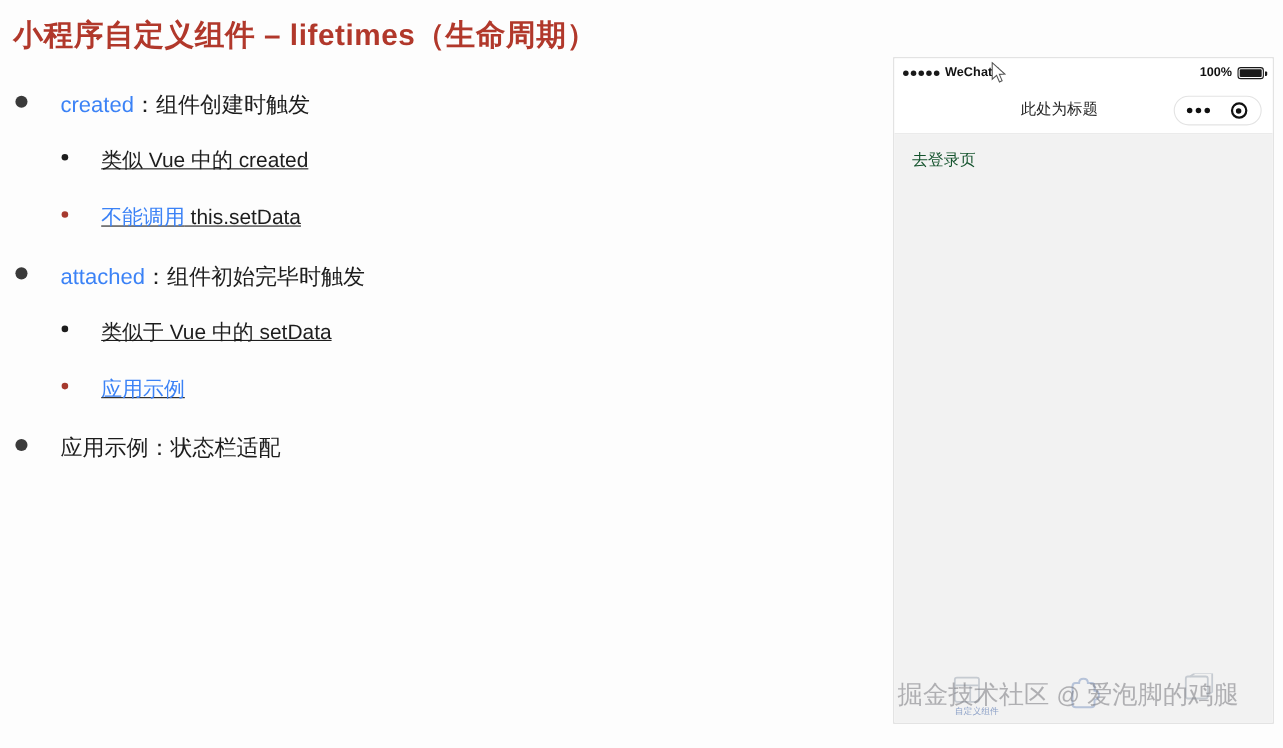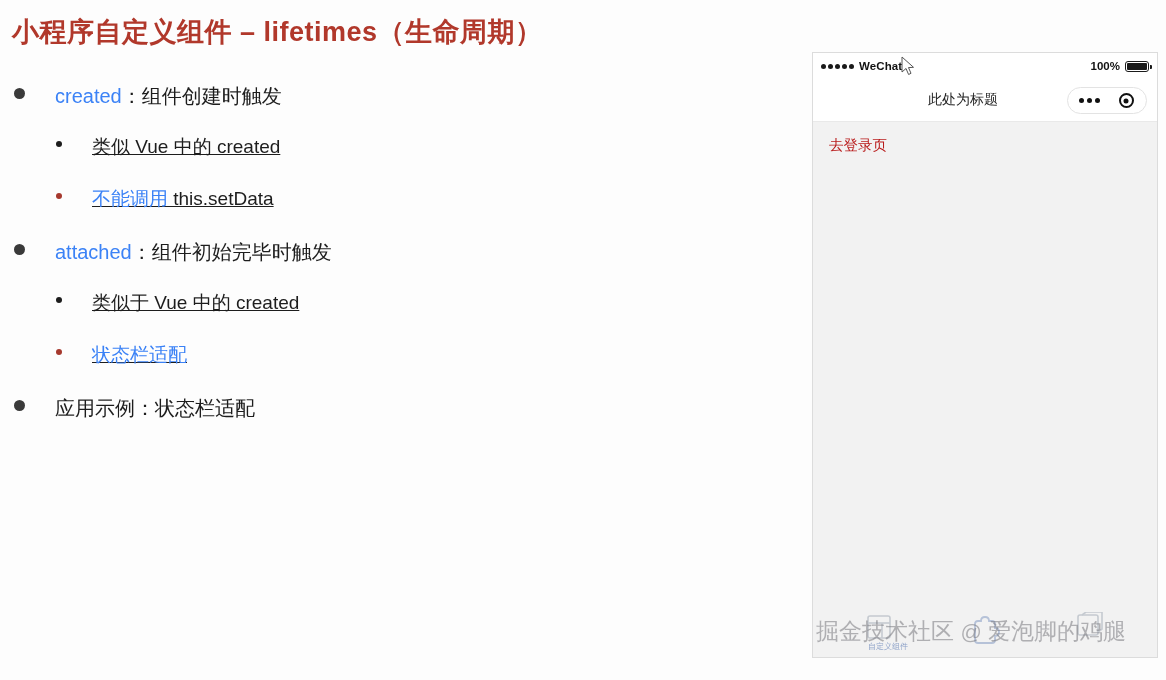--- a/index.html
+++ b/index.html
@@ -239,21 +239,21 @@
   }
 
   .page-body {
     background: #f2f2f2;
     height: 536px;
     padding: 14px 0 0 16px;
     box-sizing: border-box;
   }
   .page-link {
     font-size: 14.5px;
-    color: #b91c1c;
+    color: #14532d;
   }
 
   
   .bottom-strip {
     position: absolute;
     left: 812px;
     top: 612px;
     width: 346px;
     height: 46px;
     overflow: hidden;
@@ -315,26 +315,26 @@
       <span class="text lvl2"><span class="em-red">不能调用</span><span> this.setData</span></span>
     </div>
 
     <div class="row lvl1">
       <span class="marker dot1"></span>
       <span class="text"><span class="em-red">attached</span><span>：组件初始完毕时触发</span></span>
     </div>
 
     <div class="row lvl2">
       <span class="marker dot2"></span>
-      <span class="text lvl2"><span>类似于 Vue 中的 created</span></span>
+      <span class="text lvl2"><span>类似于 Vue 中的 setData</span></span>
     </div>
 
     <div class="row lvl2">
       <span class="marker dot2 red"></span>
-      <span class="text lvl2"><span class="em-red">状态栏适配</span><span></span></span>
+      <span class="text lvl2"><span class="em-red">应用示例</span><span></span></span>
     </div>
 
     <div class="row lvl1">
       <span class="marker dot1"></span>
       <span class="text"><span>应用示例：状态栏适配</span></span>
     </div>
 
   </div>
 </div>
 

